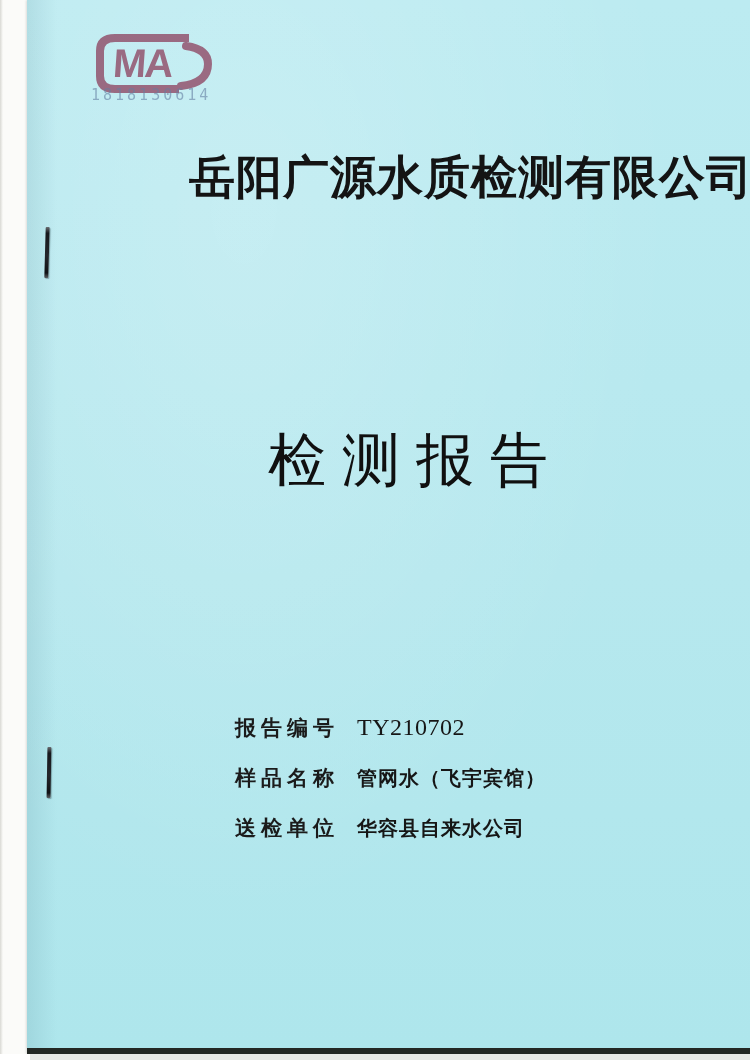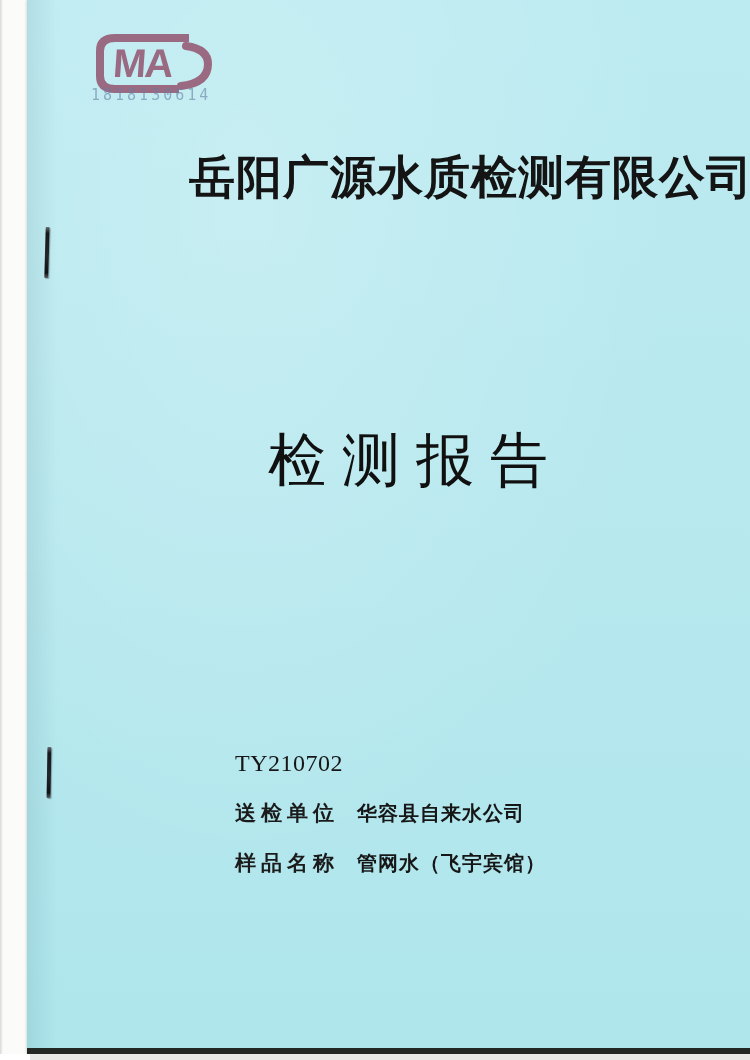--- a/index.html
+++ b/index.html
@@ -56,21 +56,21 @@
   }
   .field-label{
     width:122px;flex:0 0 122px;
     font-family:"Liberation Sans","DejaVu Sans",sans-serif;
     font-size:21px;font-weight:700;color:#1b1b1b;
     letter-spacing:5px;white-space:nowrap;
   }
   .field-value{
     font-family:"Liberation Sans","DejaVu Sans",sans-serif;
     font-size:20px;font-weight:700;color:#161616;
-    letter-spacing:1px;white-space:nowrap;margin-top:36px;
+    letter-spacing:1px;white-space:nowrap;
   }
   .field-value.serif{
     font-family:"Liberation Serif","DejaVu Serif",serif;
     font-size:24px;font-weight:400;letter-spacing:0.5px;
   }
   
   .staple{
     position:absolute;width:4px;height:51px;
     background:linear-gradient(180deg,#6a6d72 0%,#17181c 12%,#24262b 55%,#101114 90%,#5a5d61 100%);
     border-radius:1px;
@@ -99,29 +99,30 @@
     <text x="27" y="52" font-family="Liberation Sans, DejaVu Sans, sans-serif" font-size="40" font-weight="bold" fill="#b84a66" letter-spacing="-2" transform="skewX(-4)">MA</text>
   </svg>
   <div class="stamp-number">1818130614</div>
 
   <div class="company-title">岳阳广源水质检测有限公司</div>
 
   <div class="report-title">检测报告</div>
 
   <div class="fields">
     <div class="field-row">
+      <span class="field-label">报告编号</span>
       <span class="field-value serif">TY210702</span>
+    </div>
+    <div class="field-row">
+      <span class="field-label">样品名称</span>
+      <span class="field-value">管网水（飞宇宾馆）</span>
     </div>
     <div class="field-row">
       <span class="field-label">送检单位</span>
       <span class="field-value">华容县自来水公司</span>
-    </div>
-    <div class="field-row">
-      <span class="field-label">样品名称</span>
-      <span class="field-value">管网水（飞宇宾馆）</span>
     </div>
   </div>
 
   <div class="staple staple-top"></div>
   <div class="staple staple-bottom"></div>
 
 </div>
 
 <div class="bottom-strip"></div>
 

